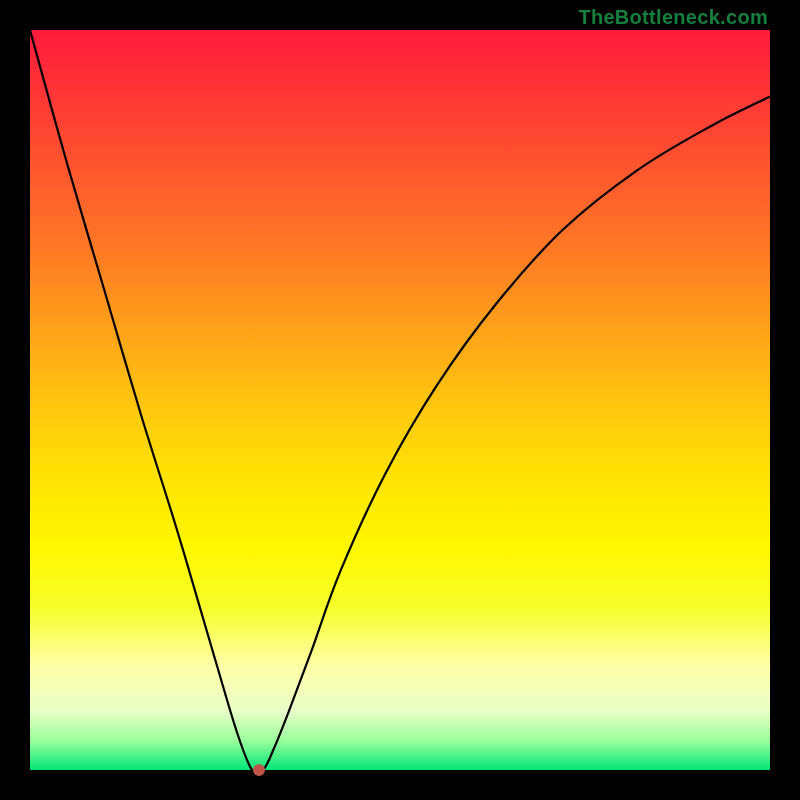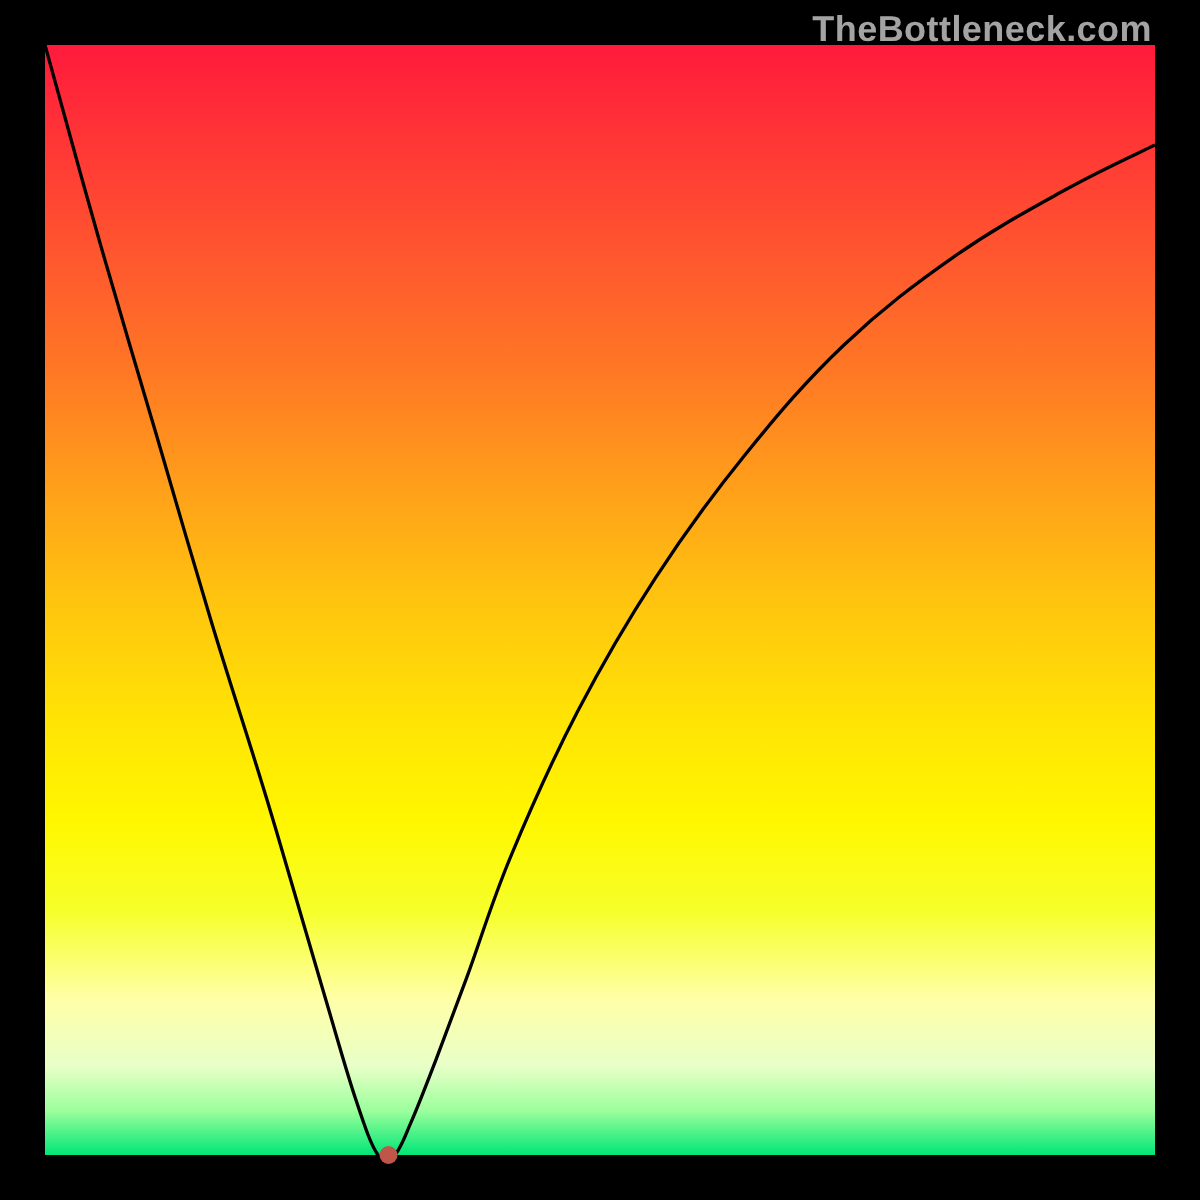--- a/index.html
+++ b/index.html
@@ -38,23 +38,23 @@
       #ffffa8 86%,
       #e8ffc8 92%,
       #9cff9c 96%,
       #00e676 100%
     );
   }
   .watermark {
     position: absolute;
     top: 6px;
     right: 32px;
-    font-size: 24px;
+    font-size: 20px;
     font-weight: 600;
-    color: #a3a3a3;
+    color: #15803d;
     letter-spacing: 0.3px;
   }
   svg.curve {
     position: absolute;
     left: 30px;
     top: 30px;
     width: 740px;
     height: 740px;
     pointer-events: none;
   }

